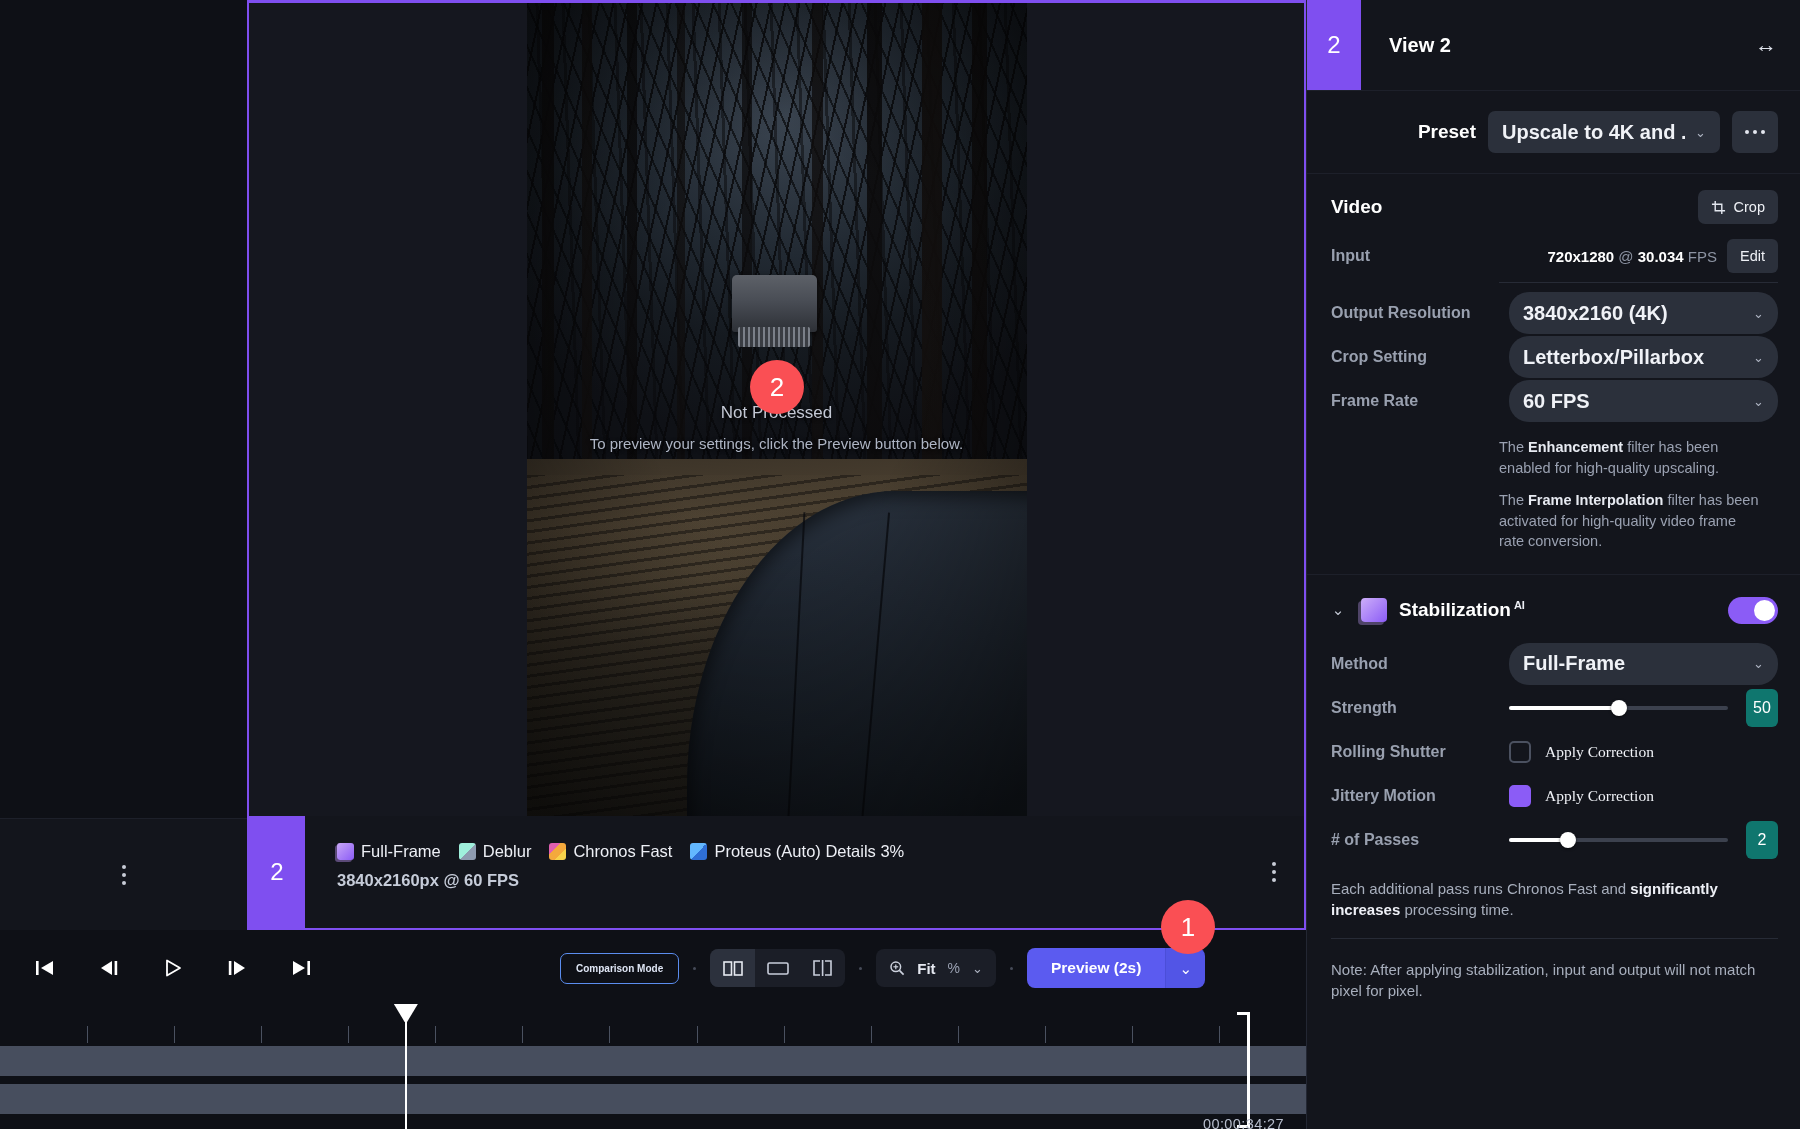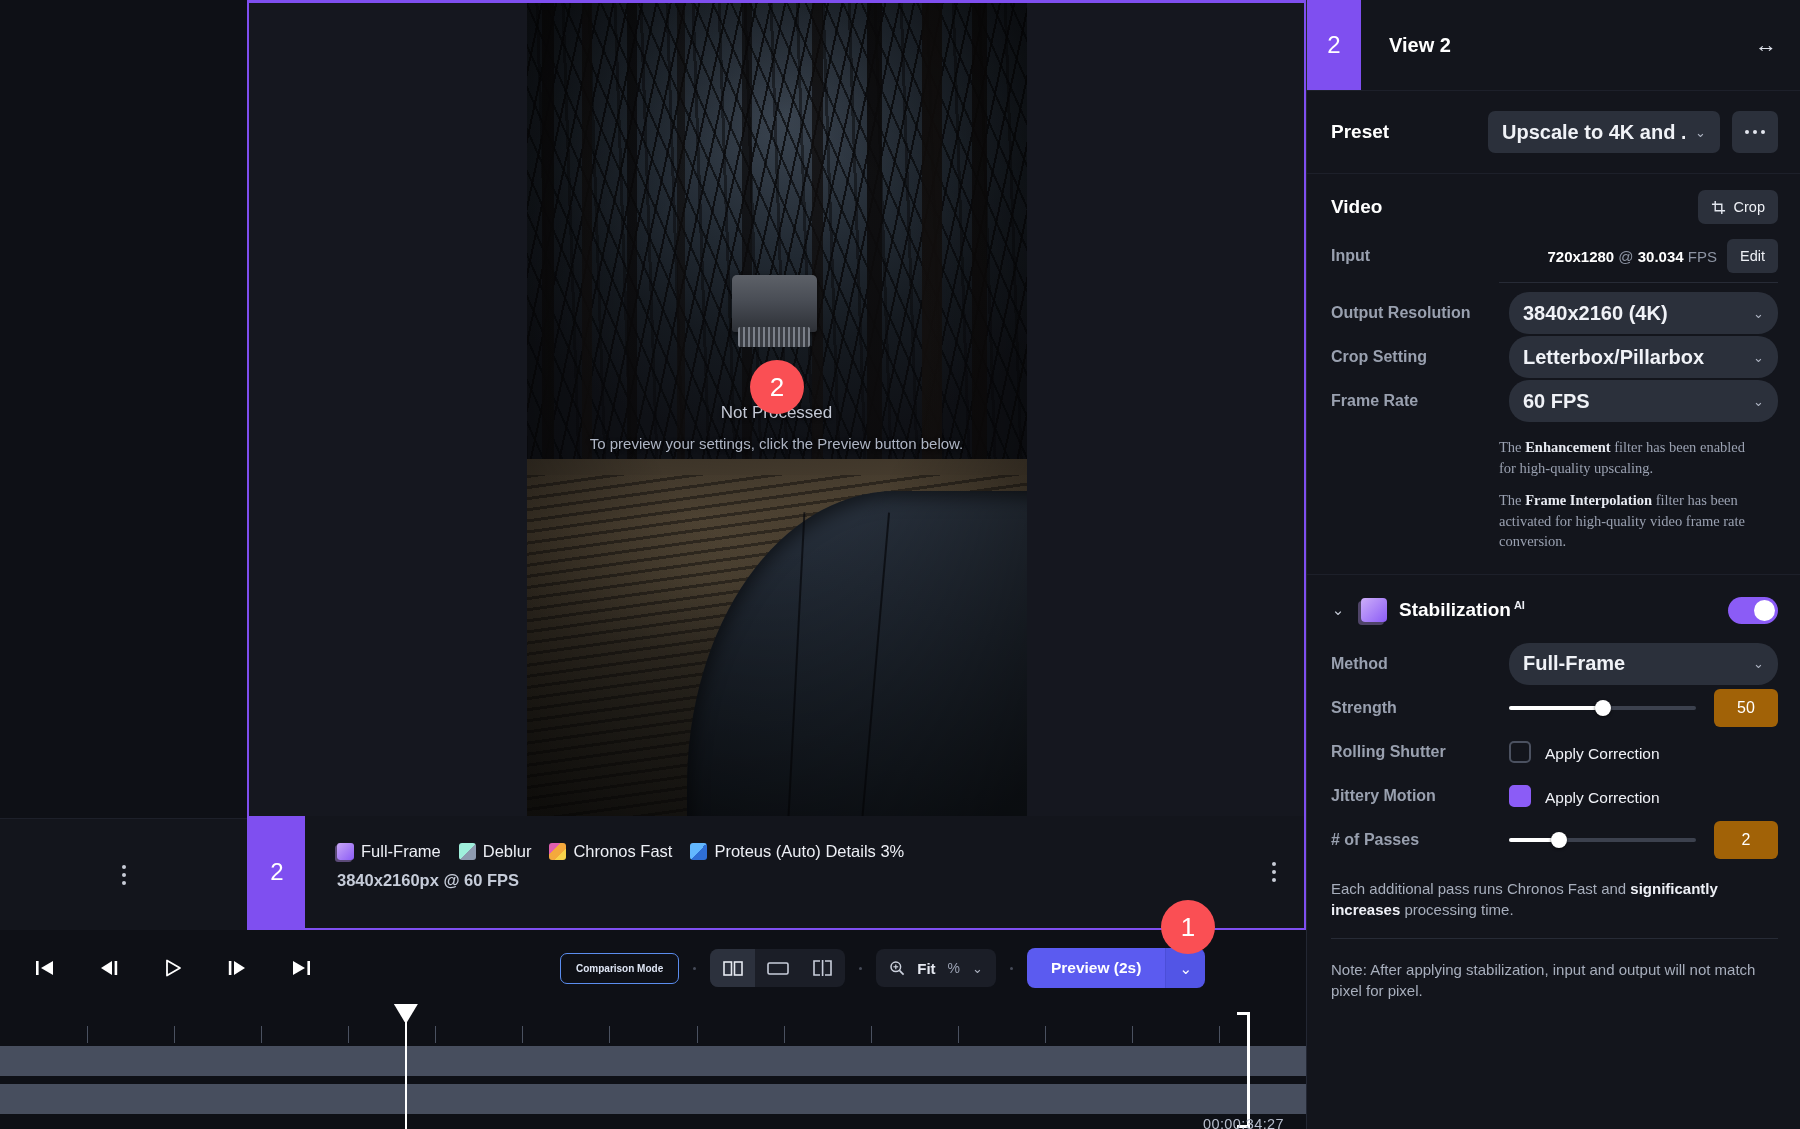--- a/index.html
+++ b/index.html
@@ -214,21 +214,21 @@
   }
   .rp-title { flex:1; display:flex; align-items:center; padding-left: 28px; font-size: 20px; font-weight:700; color:#fff; }
   .rp-expand { width: 68px; display:flex; align-items:center; justify-content:center; color:#dfe3ec; font-size:22px; cursor:pointer; }
 
   .rp-scroll { flex:1; overflow:hidden; }
 
   .row-preset {
     display:flex; align-items:center; padding: 20px 22px 20px 24px; gap: 12px;
     border-bottom: 1px solid #1d202a;
   }
-  .lbl-preset { font-size: 19px; font-weight:700; color:#fff; flex:1; }
+  .lbl-preset { font-size: 19px; font-weight:700; color:#fff; flex:1;text-align:right; }
   .select {
     background:#2b303b; border-radius: 7px; height: 42px; display:flex; align-items:center;
     padding: 0 14px; gap: 10px; cursor:pointer; color:#f0f2f7;
   }
   .select .sv { font-size: 20px; font-weight:700; flex:1; white-space:nowrap; overflow:hidden; }
   .caret { color:#aeb4c2; font-size: 13px; line-height:1; }
   .preset-select { width: 232px; }
   .kebab {
     width: 46px; height: 42px; background:#2b303b; border-radius:7px;
     display:flex; align-items:center; justify-content:center; gap:3.5px; cursor:pointer;
@@ -248,43 +248,43 @@
   .fval { flex:1; display:flex; align-items:center; justify-content:flex-end; gap:10px; }
   .input-val { font-size: 15px; color:#8d94a3; }
   .input-val b { color:#fff; font-weight:700; }
   .edit-btn {
     background:#2b303b; border-radius:6px; height:34px; padding:0 13px;
     display:flex; align-items:center; font-size:14.5px; color:#eef0f5; cursor:pointer;
   }
   .hr { height:1px; background:#272b36; margin: 4px 0 8px 168px; }
   .wide-select { flex:1;border-radius:20px; }
 
-  .note { margin: 14px 16px 0 168px; font-size: 14.5px; line-height: 1.42; color:#9aa1b1;font-family:Liberation Serif, serif; }
+  .note { margin: 14px 16px 0 168px; font-size: 14.5px; line-height: 1.42; color:#9aa1b1; }
   .note + .note { margin-top: 12px; }
   .note b { color:#e7eaf1; font-weight:700; }
 
   .stab-head { display:flex; align-items:center; padding: 22px 22px 18px 20px; gap: 12px; }
   .chev { color:#c4c9d5; font-size: 15px; width: 22px; text-align:center; cursor:pointer; }
   .stab-icon { width: 26px; height: 24px; border-radius:4px; background: linear-gradient(135deg,#cdaef9,#8b5cf6); box-shadow: -3px 3px 0 0 #4f4468; }
   .stab-title { font-size: 19px; font-weight:700; color:#fff; }
   .sup { font-size: 11px; vertical-align: super; color:#eceef4; font-weight:700; margin-left: 3px;}
   .toggle {
     margin-left:auto; width: 50px; height: 27px; border-radius: 14px; background:#8b5cf6; position:relative; cursor:pointer;
   }
   .toggle i { position:absolute; right:3px; top:3px; width:21px; height:21px; border-radius:50%; background:#fff; display:block; }
 
   .slider-wrap { flex:1; display:flex; align-items:center; }
   .slider { position:relative; flex:1; height: 4px; background:#3c414e; border-radius:2px; }
   .slider .fill { position:absolute; left:0; top:0; bottom:0; background:#fff; border-radius:2px; }
   .slider .knob { position:absolute; top:50%; width:16px; height:16px; margin-top:-8px; margin-left:-8px; border-radius:50%; background:#fff; box-shadow: 0 1px 3px rgba(0,0,0,.6);}
   .numbox {
-    width: 64px; height: 38px; background:#a16207; border-radius:6px;
+    width: 32px; height: 38px; background:#0f766e; border-radius:6px;
     display:flex; align-items:center; justify-content:center; font-size:16px; color:#fff; font-weight:400; margin-left: 18px; cursor:text;
   }
-  .cbrow { display:flex; align-items:flex-end; gap: 14px; flex:1; }
+  .cbrow { display:flex; align-items:center; gap: 14px; flex:1;font-family:Liberation Serif, serif; }
   .cbox { width: 22px; height: 22px; border-radius:5px; border: 2px solid #4b5160; background: transparent; cursor:pointer; flex:0 0 auto; }
   .cbox.on { background:#8b5cf6; border-color:#8b5cf6; }
   .cblabel { font-size: 15.5px; color:#f0f2f7; }
   .stab-note { padding: 4px 22px 0 24px; font-size: 15px; line-height:1.4; color:#a7aebc; }
   .stab-note b { color:#eef0f6; font-weight:700; }
   .divider-line { height:1px; background:#272b36; margin: 18px 22px 0 24px; }
 </style>
 </head>
 <body>
 

